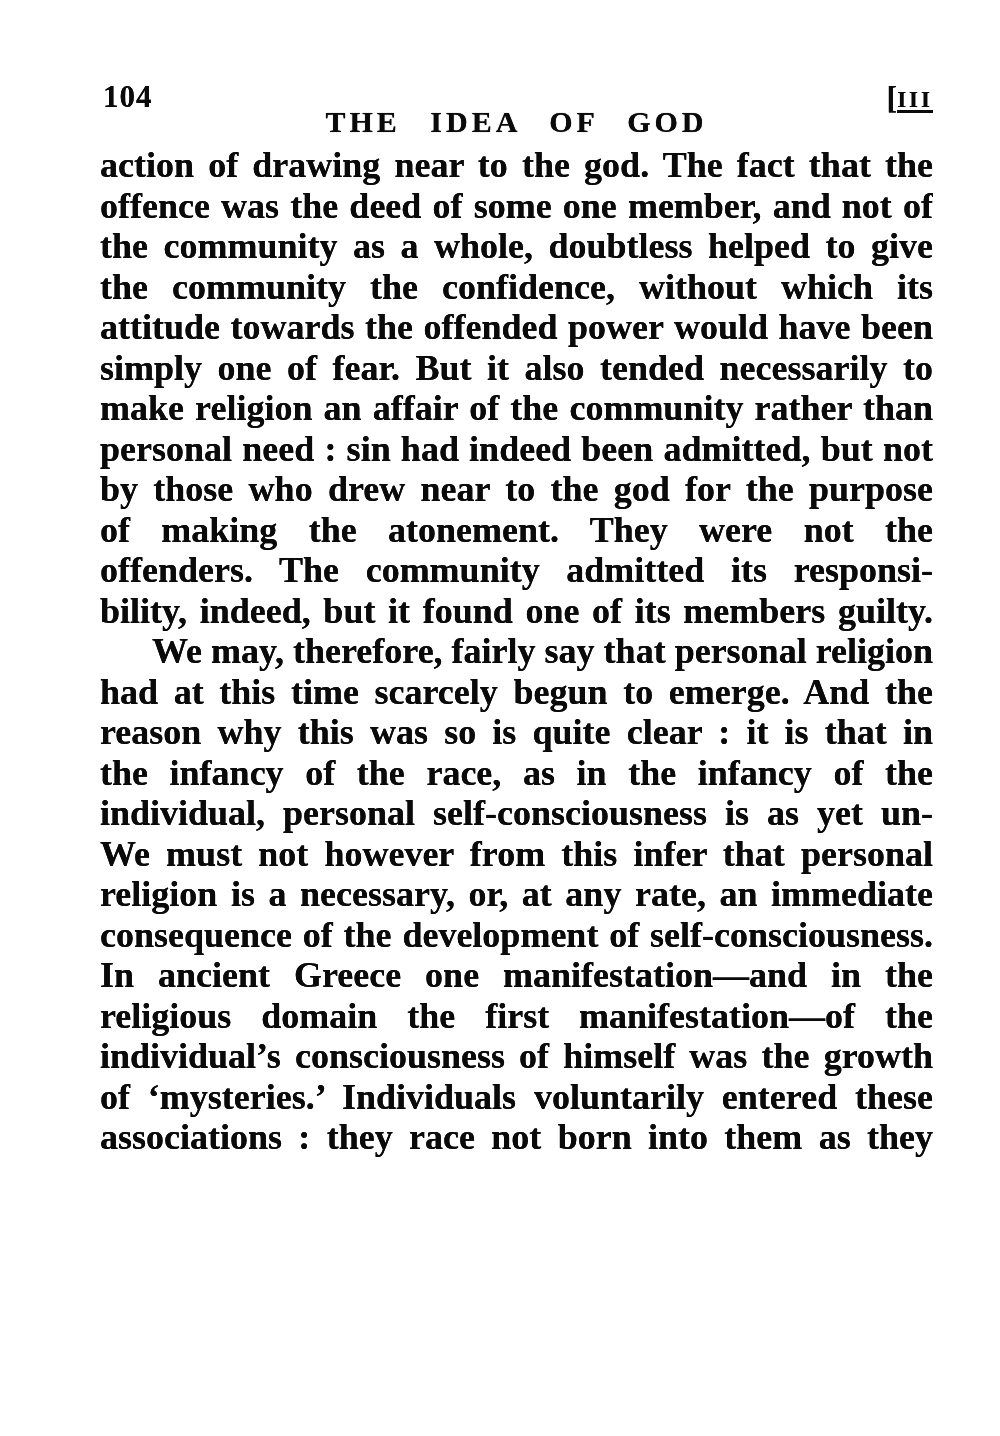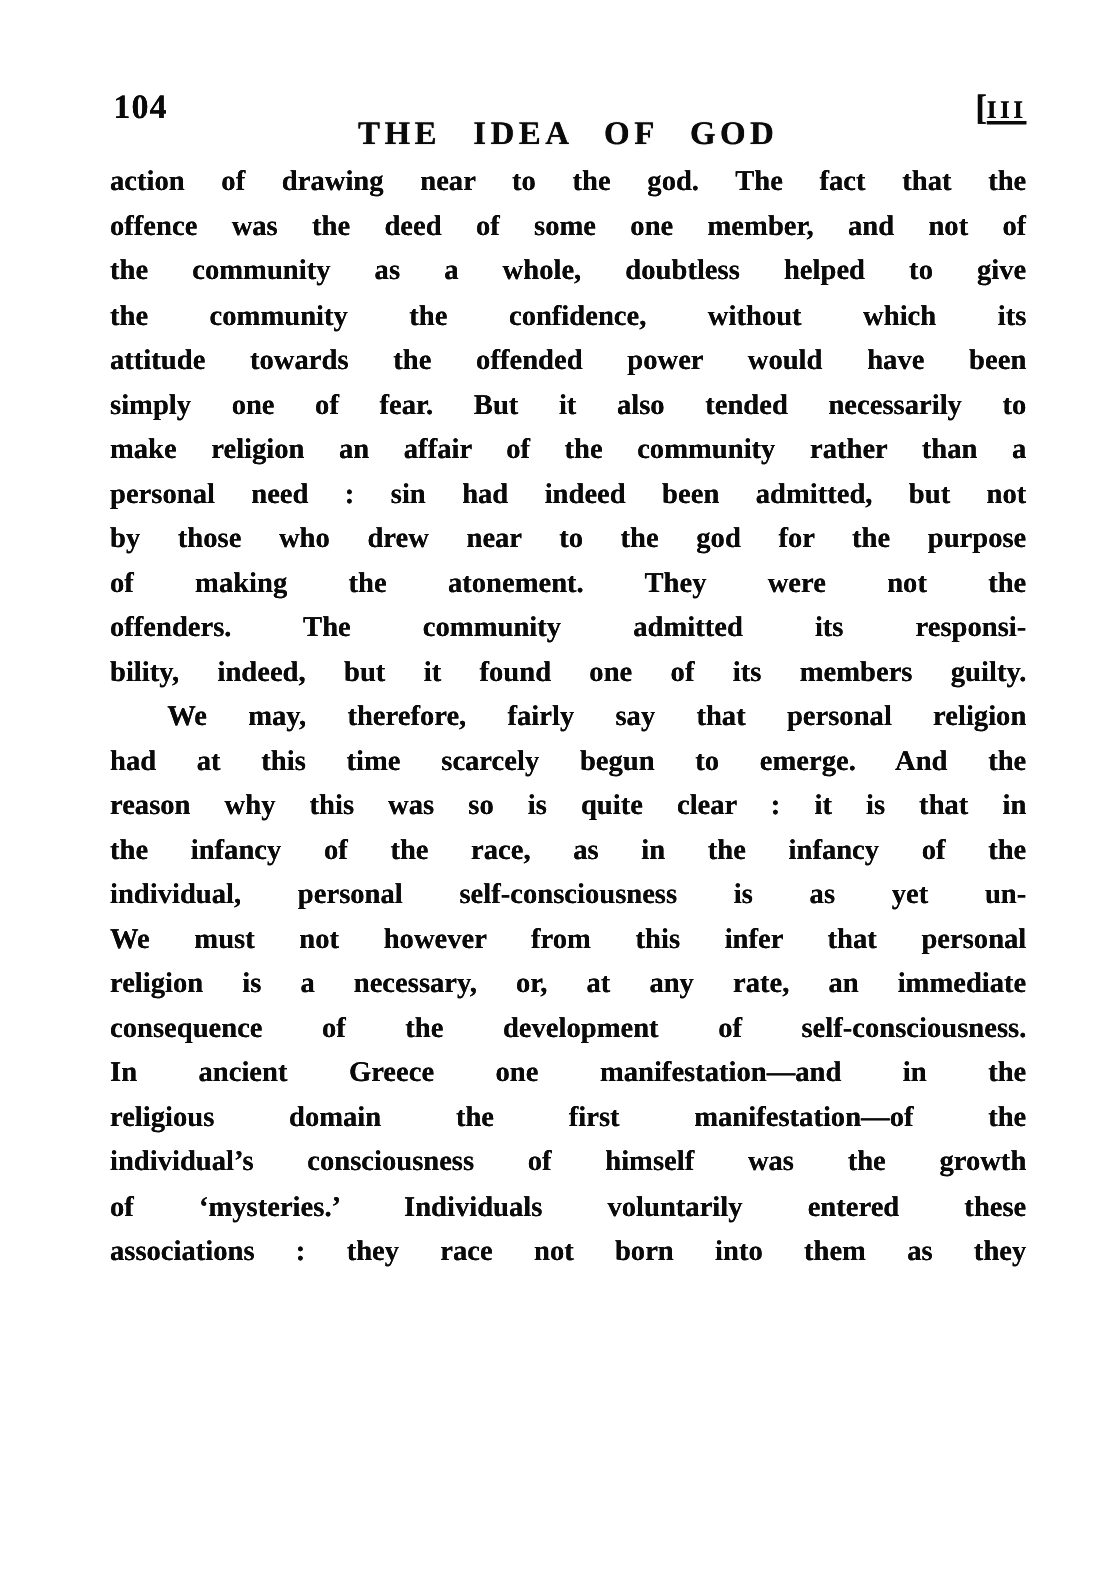--- a/index.html
+++ b/index.html
@@ -47,21 +47,21 @@
     font-size: 23px;
     letter-spacing: 3px;
     vertical-align: 1px;
   }
   .body-text {
     position: absolute;
     left: 100px; top: 145px;
     width: 833px;
   }
   .textline {
-    font-size: 26px;
+    font-size: 36px;
     font-weight: bold;
     line-height: 40.5px;
     height: 40.5px;
     text-align: justify;
     text-align-last: justify;
     white-space: normal;
     text-shadow: 0 0 0.6px currentColor;
     overflow: hidden;
   }
   .textline.indent { padding-left: 52px; }

